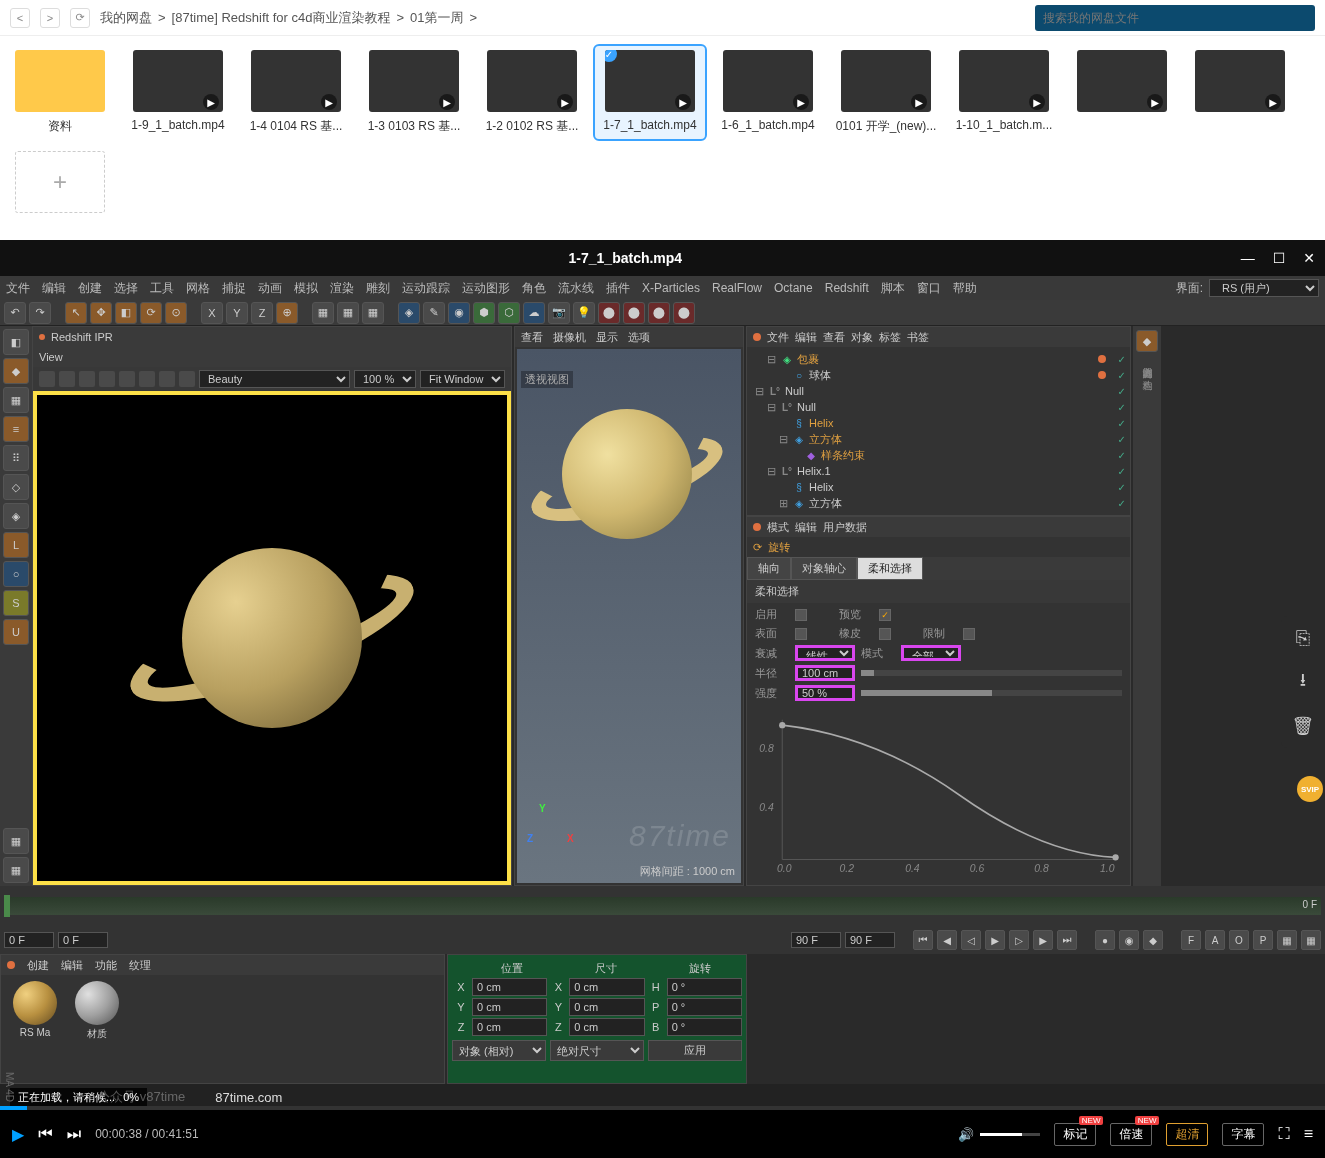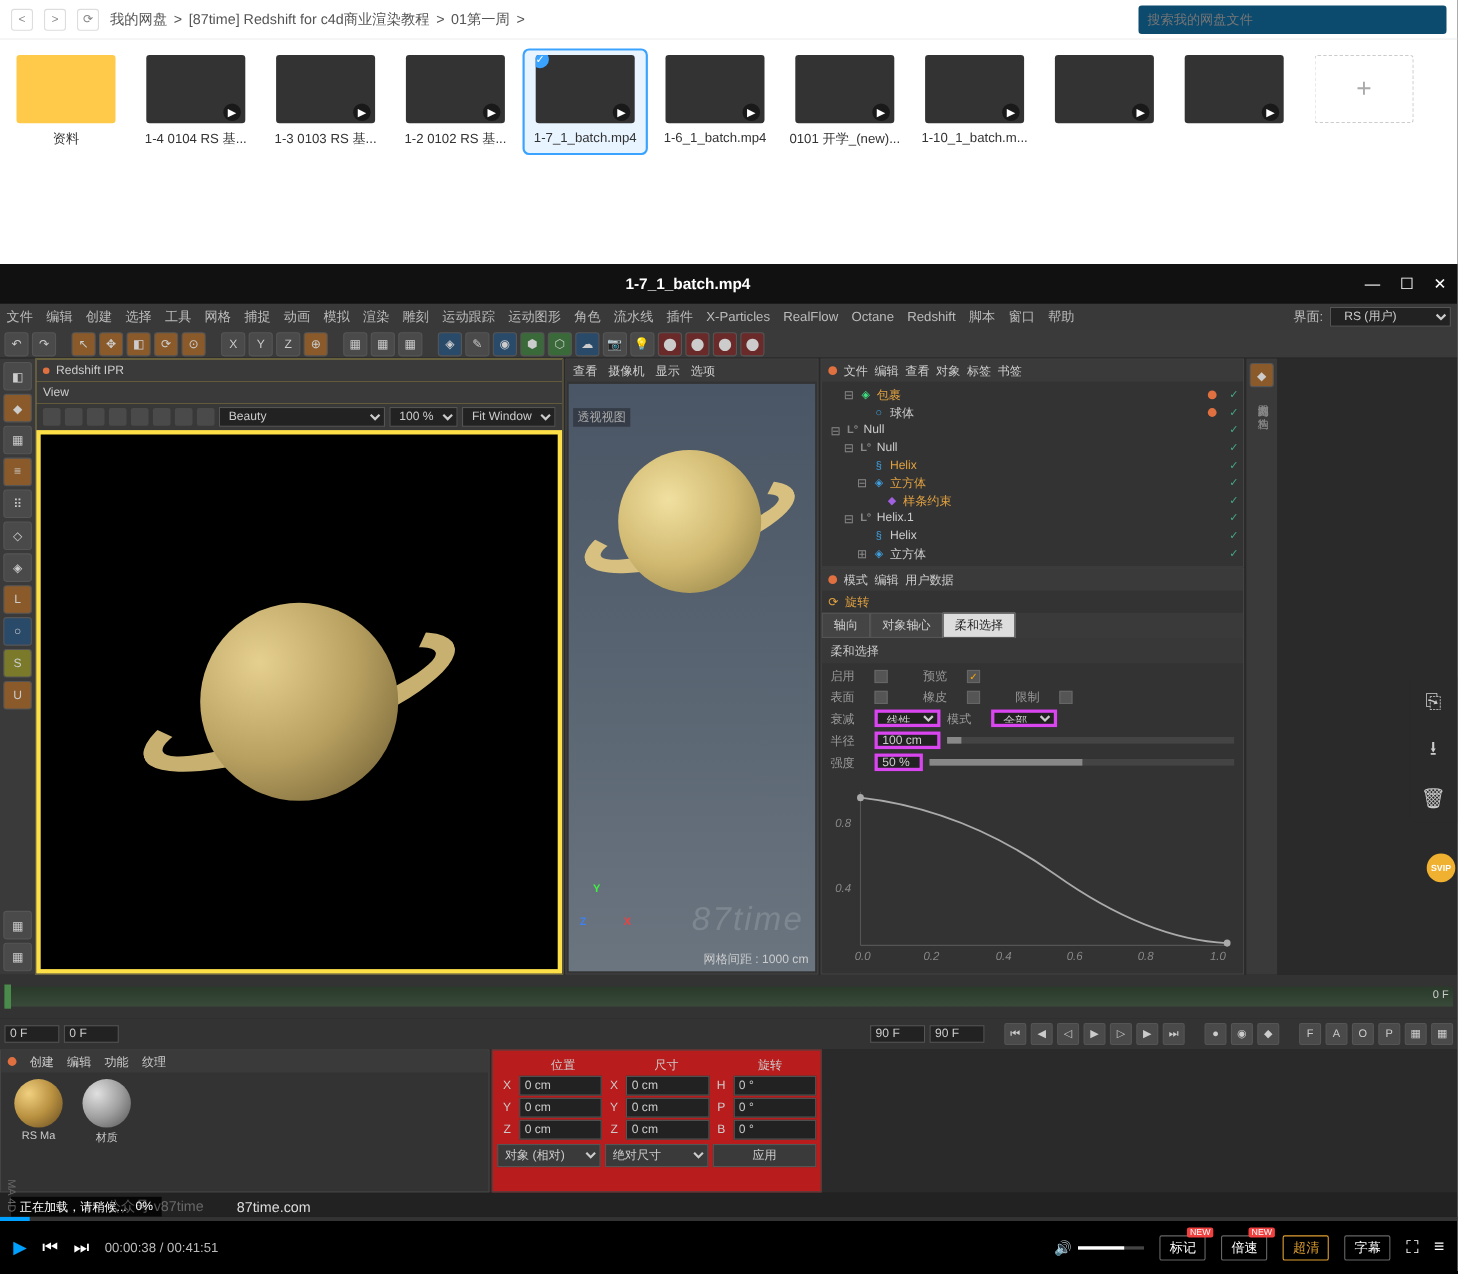--- a/index.html
+++ b/index.html
@@ -132,21 +132,21 @@
 .c4d-bottom { height: 130px; display: flex; gap: 2px; background: #2a2a2a; }
 .mat-panel { width: 445px; background: #333; border: 1px solid #444; }
 .mat-header { height: 20px; background: #3a3a3a; display: flex; align-items: center; padding: 0 6px; color: #ccc; font-size: 11px; gap: 12px; }
 .mat-body { display: flex; padding: 6px; gap: 6px; }
 .mat-item { width: 56px; display: flex; flex-direction: column; align-items: center; gap: 2px; }
 .mat-ball { width: 44px; height: 44px; border-radius: 50%; }
 .mat-ball.gold { background: radial-gradient(circle at 30% 30%, #f0d080, #b89040, #604820); }
 .mat-ball.grey { background: radial-gradient(circle at 30% 30%, #e0e0e0, #a0a0a0, #505050); }
 .mat-name { font-size: 10px; color: #ccc; }
 
-.coord-panel { width: 300px; background: #b91c1c; border: 1px solid #444; padding: 4px; }
+.coord-panel { width: 300px; background: #14532d; border: 1px solid #444; padding: 4px; }
 .coord-header { display: flex; color: #ccc; font-size: 11px; padding: 2px 4px; }
 .coord-header span { flex: 1; text-align: center; }
 .coord-row { display: flex; gap: 2px; margin-bottom: 2px; }
 .coord-row .cl { width: 18px; text-align: center; color: #ccc; font-size: 11px; line-height: 18px;}
 .coord-row input { flex: 1; background: #222; border: 1px solid #555; color: #ccc; font-size: 11px; padding: 1px 4px; height: 18px; width: 20px;}
 .coord-footer { display: flex; gap: 4px; margin-top: 4px; }
 .coord-footer select, .coord-footer button { flex: 1; background: #3a3a3a; border: 1px solid #555; color: #ccc; font-size: 11px; padding: 2px; }
 
 .c4d-status { height: 26px; background: #222; display: flex; align-items: center; padding: 0 10px; color: #ccc; font-size: 13px; gap: 30px; }
 .c4d-status .url { color: #ddd; }
@@ -183,20 +183,24 @@
       <span>&gt;</span>
       <span>01第一周</span>
       <span>&gt;</span>
     </div>
     <input class="fb-search" placeholder="搜索我的网盘文件" style="">
   </div>
   <div class="fb-grid">
     <div class="fb-item">
         <div class="fb-thumb folder"></div>
         <div class="fb-name">资料</div>
+      </div>
+    <div class="fb-item">
+        <div class="fb-thumb"></div>
+        <div class="fb-name">1-9_1_batch.mp4</div>
       </div>
     <div class="fb-item">
         <div class="fb-thumb"></div>
         <div class="fb-name">1-4 0104 RS 基...</div>
       </div>
     <div class="fb-item">
         <div class="fb-thumb"></div>
         <div class="fb-name">1-3 0103 RS 基...</div>
       </div>
     <div class="fb-item">
@@ -504,21 +508,21 @@
               </div>
               <div class="attr-row">
                 <span class="lbl">半径</span>
                 <input style="width: 60px;" value="100 cm">
                 <div class="slider">
                     <div class="slider-fill" style="width:5%"></div>
                   </div>
               </div>
               <div class="attr-row">
                 <span class="lbl">强度</span>
-                <input style="width: 44px;" value="50 %">
+                <input style="width: 60px;" value="50 %">
                 <div class="slider">
                     <div class="slider-fill" style="width:50%"></div>
                   </div>
               </div>
             </div>
             <div class="attr-graph">
               <svg viewBox="0 0 360 160" preserveAspectRatio="none">
                 <line x1="30" y1="10" x2="30" y2="140" stroke="#555"></line>
                 <line x1="30" y1="140" x2="350" y2="140" stroke="#555"></line>
                 <text x="8" y="40" fill="#888" font-size="10">0.8</text>

